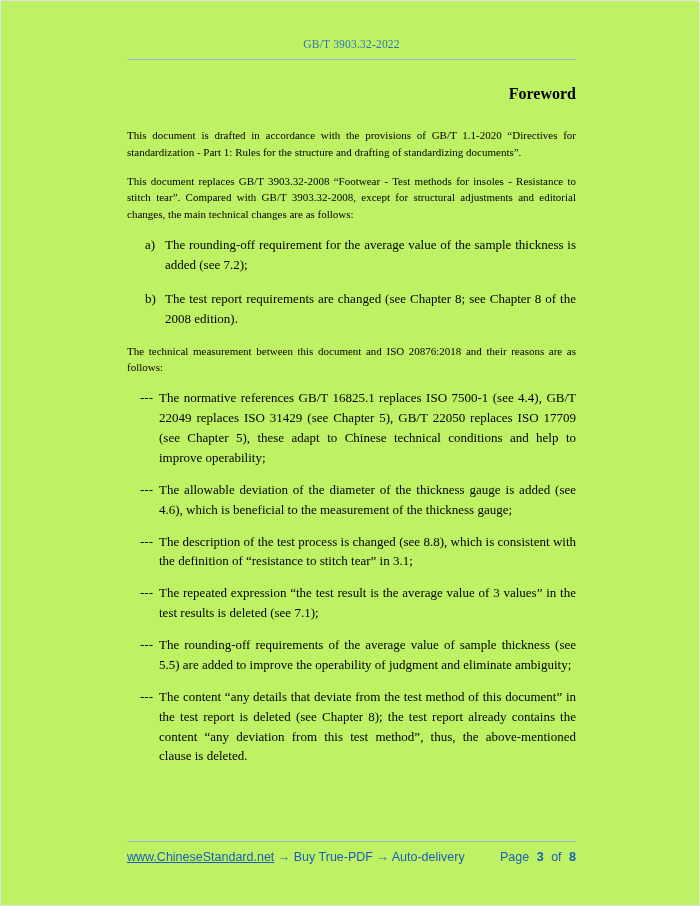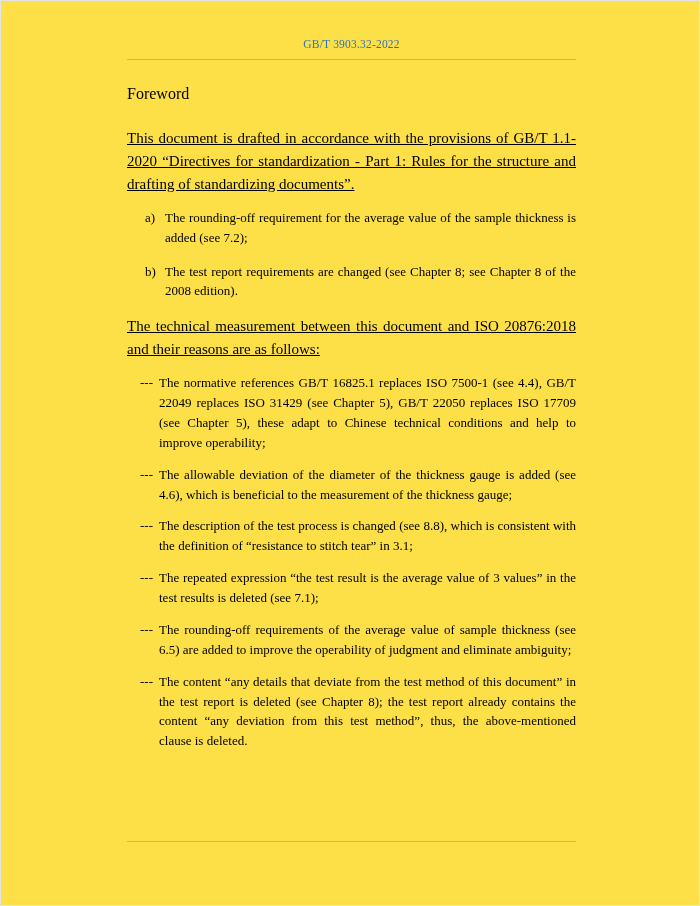--- a/index.html
+++ b/index.html
@@ -4,21 +4,21 @@
 <style>
   html, body {
     margin: 0;
     padding: 0;
     background: #ffffff;
   }
   .page {
     position: relative;
     width: 700px;
     height: 906px;
-    background: #fde047;
+    background: #bef264;
     font-family: "Liberation Serif", serif;
     color: #000000;
     overflow: hidden;
     box-sizing: border-box;
     border: 1px solid #e3e3e3;
   }
   
   .doc-number {
     position: absolute;
     top: 37px;
@@ -37,31 +37,30 @@
     border-top: 1px solid #9fb6cc;
   }
   
   .content {
     position: absolute;
     top: 84px;
     left: 126px;
     width: 449px;
   }
   .title {
-    text-align: left;
+    text-align: right;
     font-size: 16px;
-    font-weight: normal;
+    font-weight: bold;
     margin: 0 0 24px 0;
   }
   .para {
-    font-size: 15px;
+    font-size: 11px;
     line-height: 1.53;
     text-align: justify;
     margin: 0 0 12px 0;
-    text-decoration: underline;
   }
   .alpha-item {
     display: flex;
     padding-left: 18px;
     margin: 2px 0 14px 0;
     font-size: 13px;
     line-height: 1.53;
   }
   .alpha-label {
     flex: none;
@@ -123,20 +122,21 @@
 <div class="page">
 
   <div class="doc-number">GB/T 3903.32-2022</div>
   <div class="header-rule"></div>
 
   <div class="content">
     <h1 class="title">Foreword</h1>
 
     <p class="para">This document is drafted in accordance with the provisions of GB/T 1.1-2020 “Directives for standardization - Part 1: Rules for the structure and drafting of standardizing documents”.</p>
 
+    <p class="para">This document replaces GB/T 3903.32-2008 “Footwear - Test methods for insoles - Resistance to stitch tear”. Compared with GB/T 3903.32-2008, except for structural adjustments and editorial changes, the main technical changes are as follows:</p>
 
     <div class="alpha-item">
       <span class="alpha-label">a)</span>
       <div class="item-text">The rounding-off requirement for the average value of the sample thickness is added (see 7.2);</div>
     </div>
 
     <div class="alpha-item">
       <span class="alpha-label">b)</span>
       <div class="item-text">The test report requirements are changed (see Chapter 8; see Chapter 8 of the 2008 edition).</div>
     </div>
@@ -159,25 +159,34 @@
       <div class="item-text">The description of the test process is changed (see 8.8), which is consistent with the definition of “resistance to stitch tear” in 3.1;</div>
     </div>
 
     <div class="dash-item">
       <span class="dash-label">---</span>
       <div class="item-text">The repeated expression “the test result is the average value of 3 values” in the test results is deleted (see 7.1);</div>
     </div>
 
     <div class="dash-item">
       <span class="dash-label">---</span>
-      <div class="item-text">The rounding-off requirements of the average value of sample thickness (see 6.5) are added to improve the operability of judgment and eliminate ambiguity;</div>
+      <div class="item-text">The rounding-off requirements of the average value of sample thickness (see 5.5) are added to improve the operability of judgment and eliminate ambiguity;</div>
     </div>
 
     <div class="dash-item">
       <span class="dash-label">---</span>
       <div class="item-text">The content “any details that deviate from the test method of this document” in the test report is deleted (see Chapter 8); the test report already contains the content “any deviation from this test method”, thus, the above-mentioned clause is deleted.</div>
     </div>
   </div>
 
   <div class="footer-rule"></div>
 
+  <div class="doc-footer">
+    <div class="footer-left"><a class="site-link">www.ChineseStandard.net</a><span class="footer-tail"> → Buy True-PDF → Auto-delivery</span></div>
+    <div class="footer-right">
+      <span>Page</span>
+      <span class="bold">3</span>
+      <span>of</span>
+      <span class="bold">8</span>
+    </div>
+  </div>
 
 </div>
 
 </body></html>

